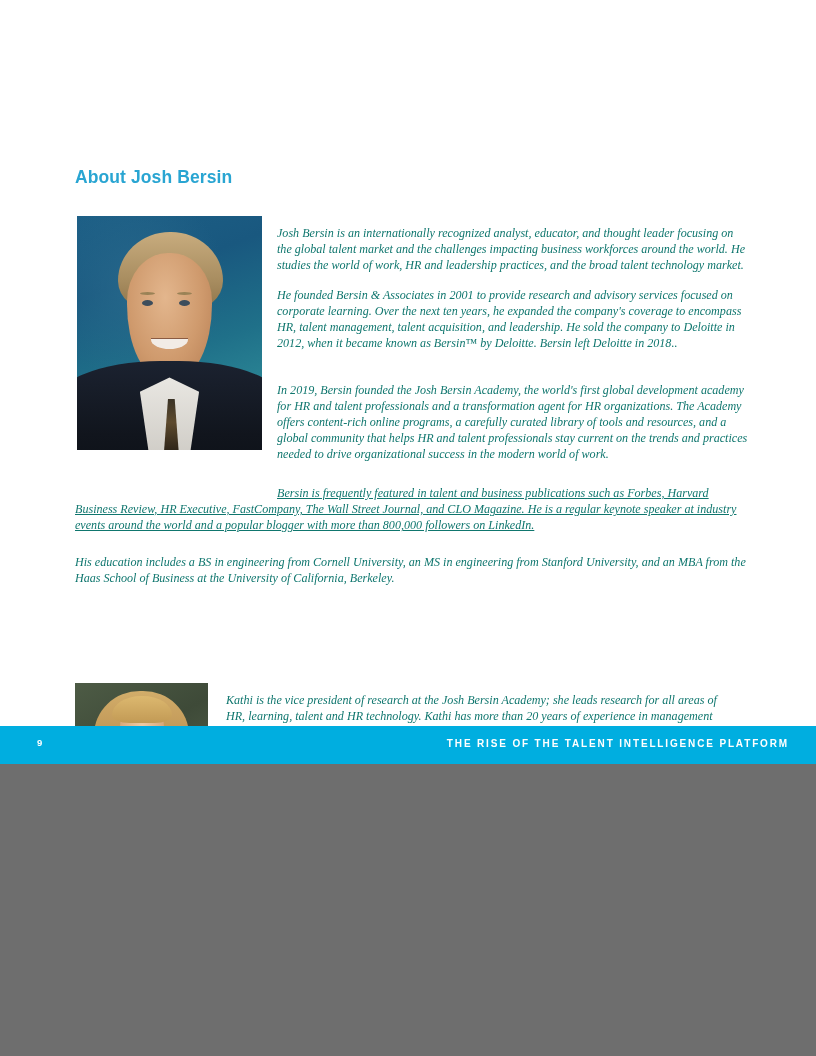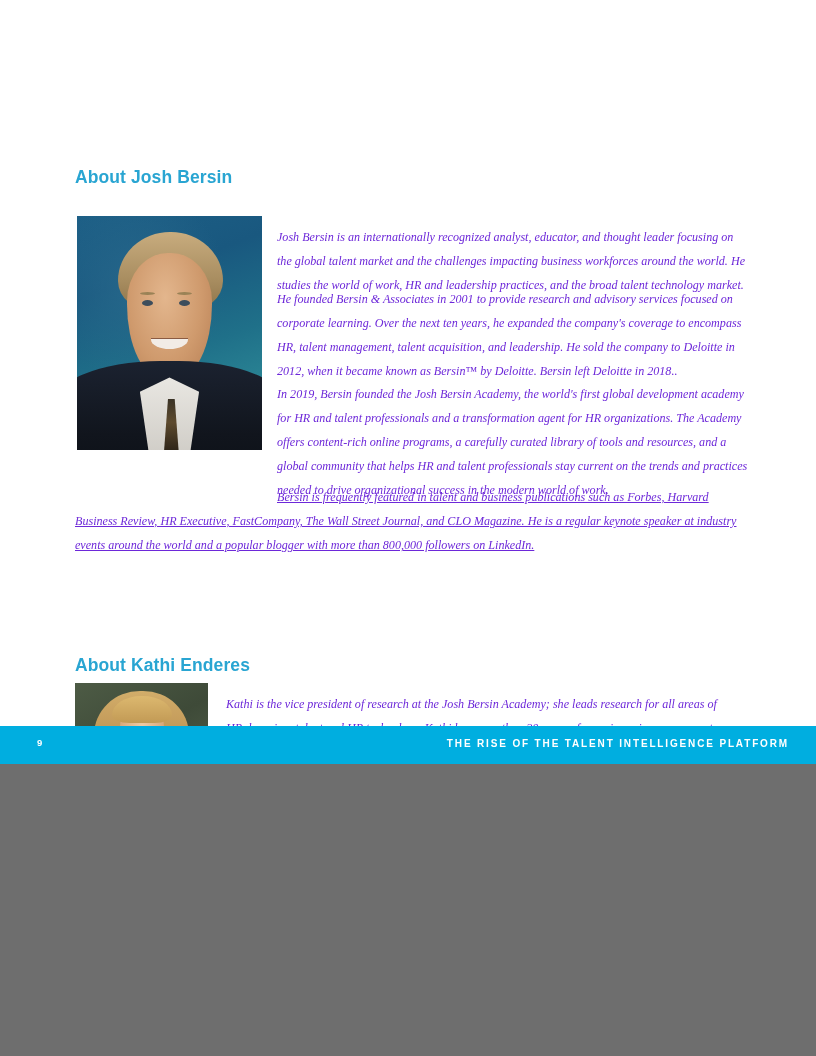--- a/index.html
+++ b/index.html
@@ -28,22 +28,22 @@
   }
   #heading-josh { left: 75px; top: 152px; }
   #heading-kathi { left: 75px; top: 640px; }
 
   
   .body-text {
     position: absolute;
     font-family: "Liberation Serif", serif;
     font-style: italic;
     font-size: 12.1px;
-    line-height: 24px;
-    color: #6d28d9;
+    line-height: 16px;
+    color: #0f766e;
     text-align: left;
   }
 
   
   #p-josh-1 { left: 277px; top: 213px; width: 472px; }
   #p-josh-2 { left: 277px; top: 275px; width: 468px; }
   #p-josh-3 { left: 277px; top: 370px; width: 472px; }
 
   
   #p-josh-4 { left: 75px; top: 473px; width: 674px; text-indent: 202px; text-decoration: underline; }
@@ -279,22 +279,22 @@
   </div>
 
   <p class="body-text" id="p-josh-1">Josh Bersin is an internationally recognized analyst, educator, and thought leader focusing on the global talent market and the challenges impacting business workforces around the world. He studies the world of work, HR and leadership practices, and the broad talent technology market.</p>
 
   <p class="body-text" id="p-josh-2">He founded Bersin &amp; Associates in 2001 to provide research and advisory services focused on corporate learning. Over the next ten years, he expanded the company's coverage to encompass HR, talent management, talent acquisition, and leadership. He sold the company to Deloitte in 2012, when it became known as Bersin™ by Deloitte. Bersin left Deloitte in 2018..</p>
 
   <p class="body-text" id="p-josh-3">In 2019, Bersin founded the Josh Bersin Academy, the world's first global development academy for HR and talent professionals and a transformation agent for HR organizations. The Academy offers content-rich online programs, a carefully curated library of tools and resources, and a global community that helps HR and talent professionals stay current on the trends and practices needed to drive organizational success in the modern world of work.</p>
 
   <p class="body-text" id="p-josh-4">Bersin is frequently featured in talent and business publications such as Forbes, Harvard Business Review, HR Executive, FastCompany, The Wall Street Journal, and CLO Magazine. He is a regular keynote speaker at industry events around the world and a popular blogger with more than 800,000 followers on LinkedIn.</p>
 
-
-  <h2 class="section-heading" id="heading-kathi">About Kathi Enderes</h2>
+  <p class="body-text" id="p-josh-5">His education includes a BS in engineering from Cornell University, an MS in engineering from Stanford University, and an MBA from the Haas School of Business at the University of California, Berkeley.</p>
+
 
   <div class="portrait" id="portrait-kathi">
     <div class="k-hair-back"></div>
     <div class="k-chest"></div>
     <div class="k-top"></div>
     <div class="k-face"></div>
     <div class="k-hair-front"></div>
     <div class="k-eye l"></div>
     <div class="k-eye r"></div>
     <div class="k-smile"></div>

